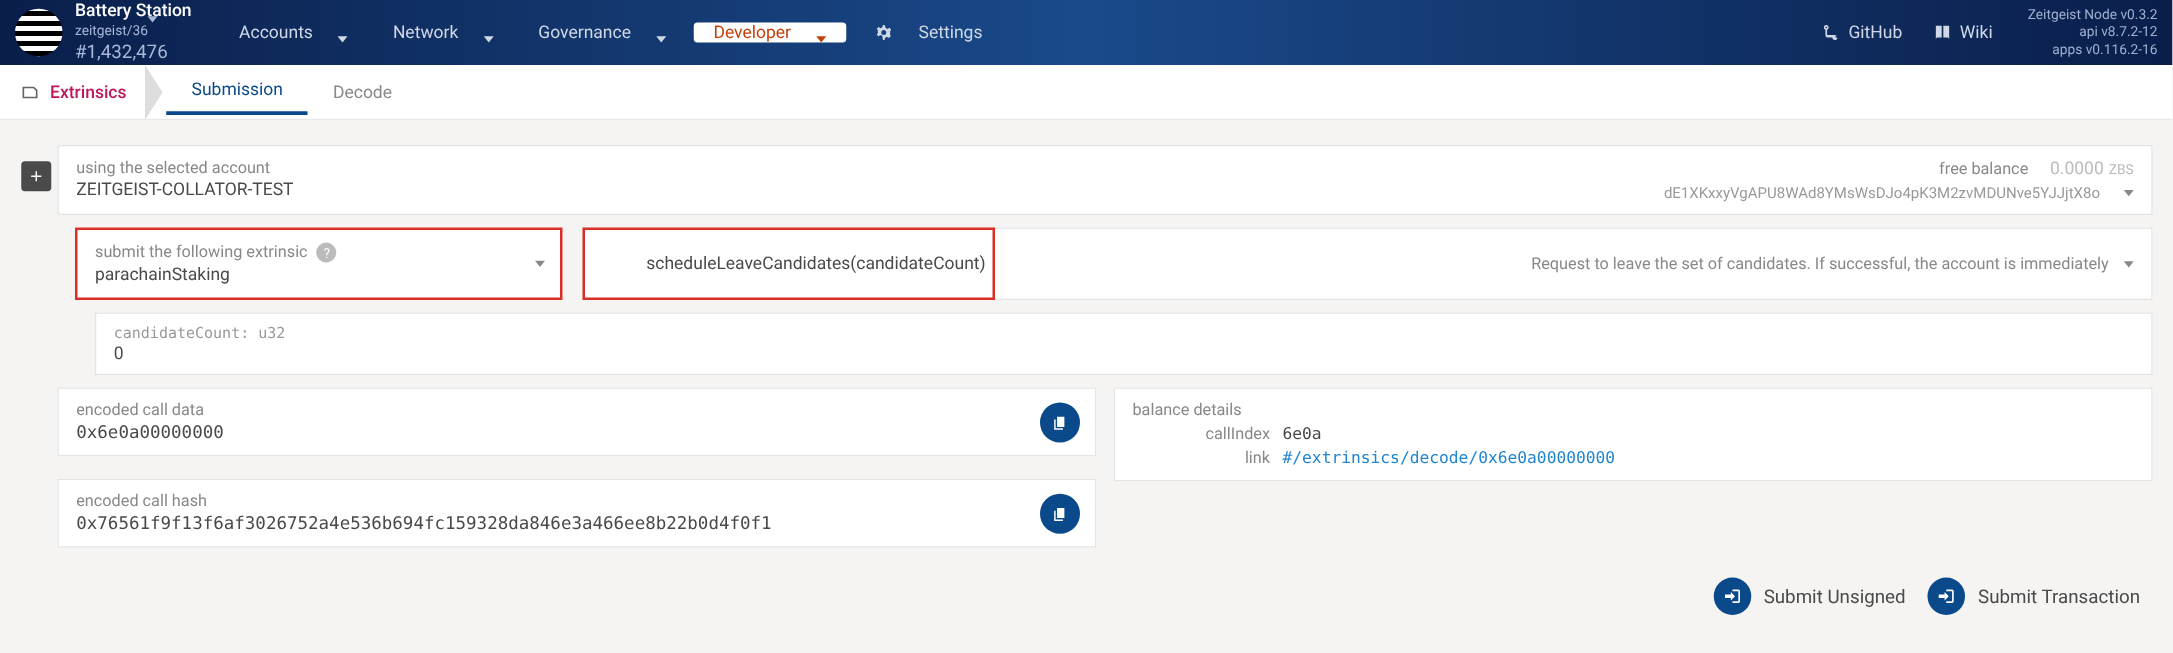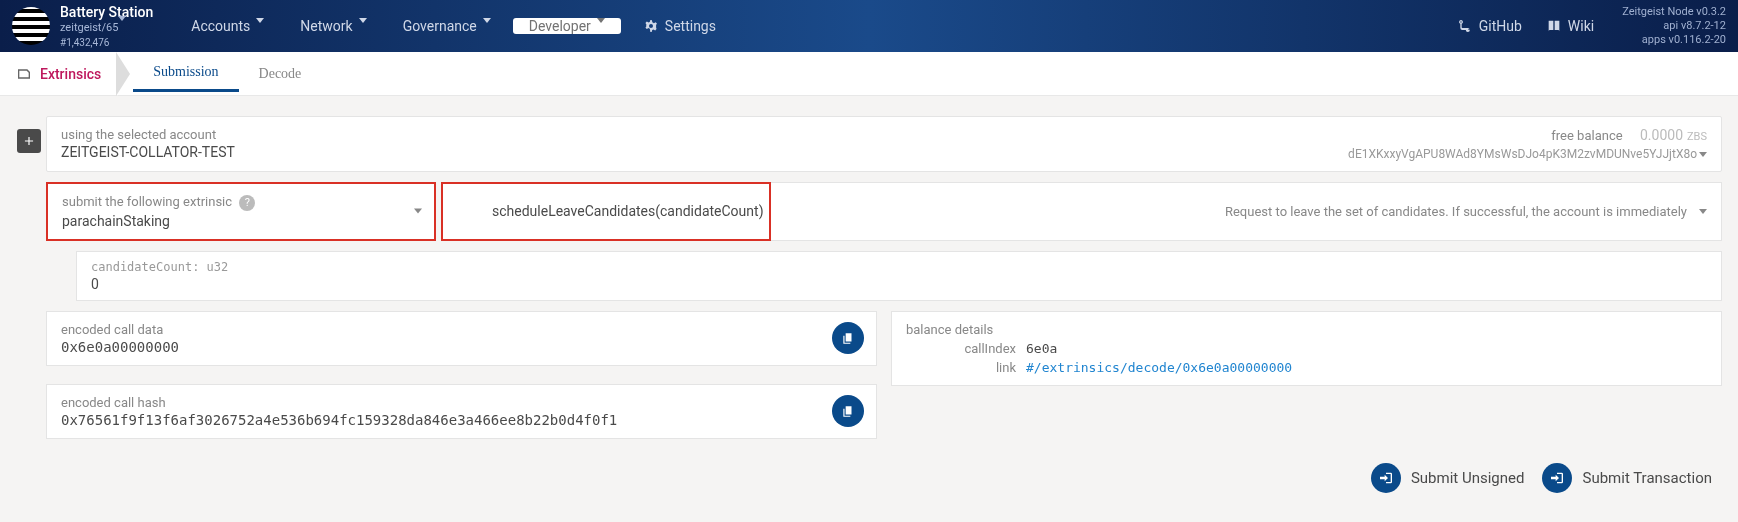--- a/index.html
+++ b/index.html
@@ -2,45 +2,45 @@
 <html><head>
 <meta charset="utf-8">
 <style>
 * { box-sizing: border-box; margin: 0; padding: 0; }
 body { font-family: -apple-system, BlinkMacSystemFont, "Segoe UI", Roboto, sans-serif; background: #f5f4f3; color: #4e4e4e; font-size: 14px; width: 1738px; }
 .topbar { background: linear-gradient(to right, #0a1e4a, #1a4a8a, #0a1e4a); height: 52px; display: flex; align-items: center; color: #d0d8e8; padding: 0 12px; }
 .logo { width: 38px; height: 38px; border-radius: 50%; background: repeating-linear-gradient(0deg, #000 0 4px, #fff 4px 8px); margin-right: 10px; flex-shrink: 0; }
 .chain-info { display: flex; flex-direction: column; font-size: 12px; line-height: 1.3; margin-right: 20px; cursor: pointer; }
 .chain-name { font-size: 14px; font-weight: 500; color: #fff; }
 .chain-sub { color: #a8b8d8; font-size: 11px; }
-.chain-block { color: #a8b8d8; font-size: 10px; }
+.chain-block { color: #a8b8d8; font-size: 15px; }
 .nav-menu { display: flex; align-items: center; gap: 0; }
-.nav-item { padding: 8px 18px; color: #d0d8e8; cursor: pointer; display: flex; align-items: flex-start; gap: 6px; font-size: 14px; }
-.nav-item.active { background: #fff; color: #737373; border-radius: 3px; padding: 0 16px; margin: 4px 4px; }
+.nav-item { padding: 8px 18px; color: #d0d8e8; cursor: pointer; display: flex; align-items: flex-end; gap: 20px; font-size: 14px; }
+.nav-item.active { background: #fff; color: #c2410c; border-radius: 3px; padding: 0 16px; margin: 4px 4px; }
 .caret-down { width: 0; height: 0; border-left: 4px solid transparent; border-right: 4px solid transparent; border-top: 5px solid currentColor; }
 .top-right { margin-left: auto; display: flex; align-items: center; gap: 24px; }
 .link-icon { display: flex; align-items: center; gap: 6px; color: #d0d8e8; cursor: pointer; }
 .version-info { text-align: right; font-size: 11px; color: #a0b0d0; line-height: 1.3; margin-left: 4px; }
 .subnav { background: #fff; height: 44px; display: flex; align-items: center; border-bottom: 1px solid #e8e8e8; }
 .subnav-title { padding: 0 16px 0 16px; color: #be185d; font-weight: 500; position: relative; display:flex; align-items:center; gap:8px; }
 .arrow-sep { width: 0; height: 0; border-top: 22px solid transparent; border-bottom: 22px solid transparent; border-left: 14px solid #fff; margin-right: 2px; position: relative; }
 .arrow-sep::before { content:''; position:absolute; left:-15px; top:-22px; border-top: 22px solid transparent; border-bottom: 22px solid transparent; border-left: 14px solid #ddd; }
-.tab { padding: 0 20px; color: #888; cursor: pointer; height: 36px; display: flex; align-items: center; font-family: Liberation Serif, serif; }
+.tab { padding: 0 20px; color: #888; cursor: pointer; height: 36px; display: flex; align-items: center; }
 .tab.active { color: #0a4a8a; border-bottom: 3px solid #0a4a8a; }
 .content { padding: 20px 16px; }
 .card { background: #fff; border: 1px solid #e4e4e4; border-radius: 2px; position: relative; margin-bottom: 10px; }
 .account-card { display: flex; padding: 10px 14px; align-items: flex-start; margin-left: 30px; }
 .add-btn { width: 24px; height: 24px; background: #4a4a4a; color: #fff; border-radius: 3px; display: flex; align-items: center; justify-content: center; position: absolute; left: -30px; top: 12px; cursor: pointer; font-size: 16px; }
 .field-label { color: #888; font-size: 13px; margin-bottom: 2px; }
 .field-value { color: #4a4a4a; font-size: 14px; }
 .balance-col { margin-left: auto; text-align: right; }
 .balance-amount { color: #bbb; font-size: 14px; }
 .unit { color: #bbb; font-size: 11px; margin-left: 4px; }
-.address-row { color: #999; font-size: 12px; margin-top: 4px; display:flex; align-items:center; gap:2px; justify-content:flex-end;}
-.extrinsic-row { display: flex; margin-left: 30px; margin-bottom: 10px; gap: 5px; }
+.address-row { color: #999; font-size: 12px; margin-top: 4px; display:flex; align-items:center; gap:19px; justify-content:flex-end;}
+.extrinsic-row { display: flex; margin-left: 44px; margin-bottom: 10px; gap: 16px; }
 .select-box { background: #fff; border: 1px solid #e4e4e4; padding: 10px 14px; position: relative; }
 .select-box.highlight { border: 2px solid #d93025; }
 .pallet-box { width: 390px; }
 .method-box { flex: 1; border-left: none; display: flex; align-items: center; }
 .method-name { color: #4a4a4a; font-size: 14px; margin-left: 36px; }
 .method-desc { margin-left: auto; color: #888; font-size: 13px; }
 .dropdown-caret { position: absolute; right: 12px; top: 50%; transform: translateY(-50%); color: #888; }
 .help-icon { display: inline-flex; width: 16px; height: 16px; background: #bbb; color: #fff; border-radius: 50%; font-size: 11px; align-items: center; justify-content: center; margin-left: 4px; }
 .param-box { margin-left: 60px; margin-bottom: 10px; }
 .param-card { background: #fff; border: 1px solid #e4e4e4; padding: 8px 14px; }
@@ -63,21 +63,21 @@
 .btn-icon { width: 30px; height: 30px; background: #0a4a8a; border-radius: 50%; display: flex; align-items: center; justify-content: center; color: #fff; }
 svg { display: block; }
 </style>
 </head>
 <body>
 
 <div class="topbar">
   <div class="logo"></div>
   <div class="chain-info">
     <span class="chain-name">Battery Station</span>
-    <span class="chain-sub"><span>zeitgeist/65</span> <span class="caret-down"></span></span>
+    <span class="chain-sub"><span>zeitgeist/36</span> <span class="caret-down"></span></span>
     <span class="chain-block">#1,432,476</span>
   </div>
   <div class="nav-menu">
     <div class="nav-item">
         <span>Accounts</span>
         <span class="caret-down"></span>
       </div>
     <div class="nav-item">
         <span>Network</span>
         <span class="caret-down"></span>
@@ -106,21 +106,21 @@
     </div>
     <div class="link-icon">
       <svg width="16" height="16" viewBox="0 0 24 24" fill="currentColor">
           <path d="M4 4h7v14H6a2 2 0 00-2 2V4zm9 0h7v16a2 2 0 00-2-2h-5V4z"></path>
         </svg>
       <span>Wiki</span>
     </div>
     <div class="version-info">
       <div>Zeitgeist Node v0.3.2</div>
       <div>api v8.7.2-12</div>
-      <div>apps v0.116.2-20</div>
+      <div>apps v0.116.2-16</div>
     </div>
   </div>
 </div>
 
 <div class="subnav">
   <div class="subnav-title">
     <svg width="16" height="16" viewBox="0 0 24 24" fill="#666">
         <path d="M3 5h14l4 4v10H3V5zm2 2v10h14V10l-3-3H5z"></path>
       </svg>
     <span>Extrinsics</span>

